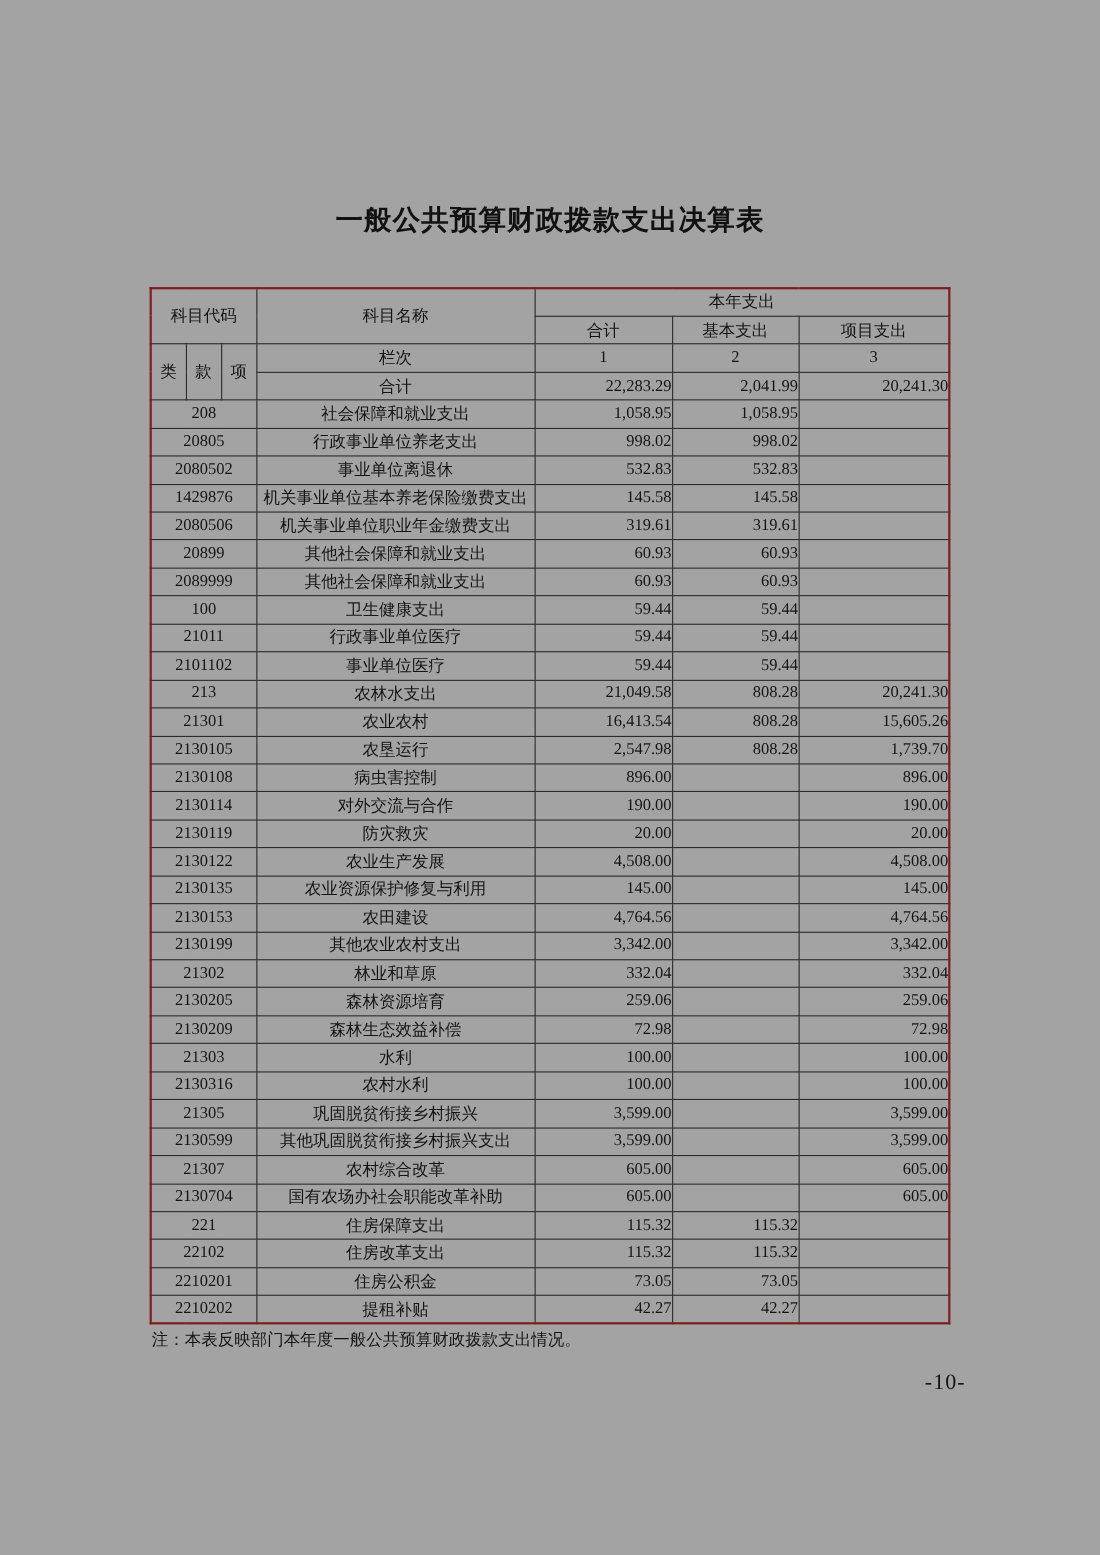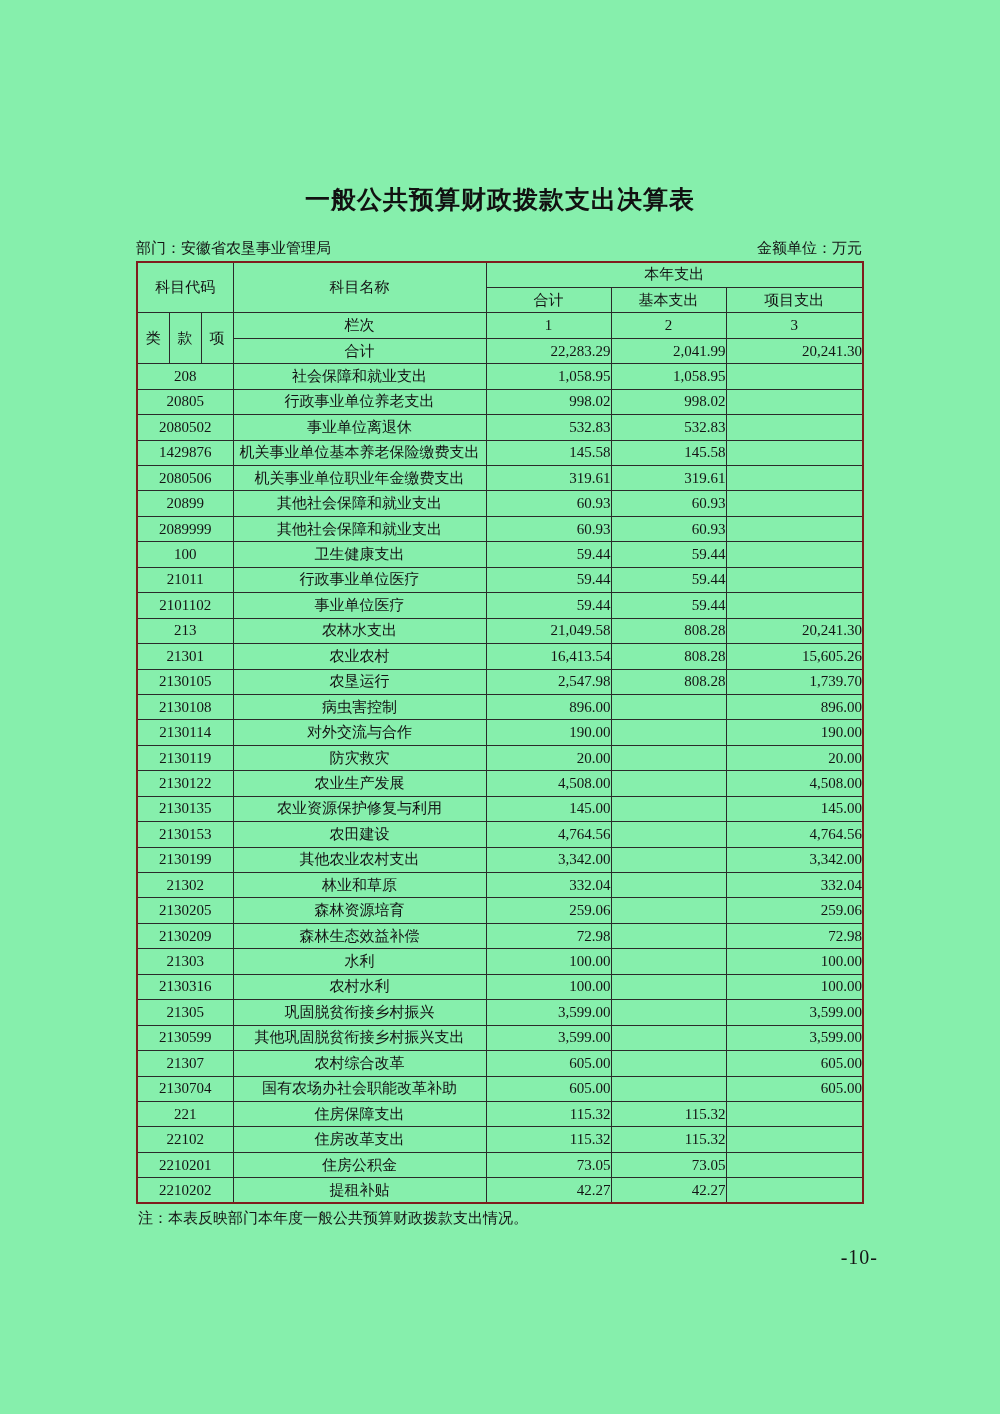--- a/index.html
+++ b/index.html
@@ -4,21 +4,21 @@
 <style>
   * { margin:0; padding:0; box-sizing:border-box; }
   html,body { background:#ffffff; }
   body {
     width:1000px; height:1414px;
     font-family:"Liberation Serif","DejaVu Serif",serif;
     color:#141414;
     position:relative;
     overflow:hidden;
   }
-  .page { position:absolute; inset:0; width:1000px; height:1414px; background:#86efac; }
+  .page { position:absolute; inset:0; width:1000px; height:1414px; background:#a3a3a3; }
 
   .doc-title {
     position:absolute; top:183px; left:0; width:1000px;
     text-align:center;
     font-family:"Liberation Sans","DejaVu Sans",sans-serif;
     font-weight:700; font-size:25px; letter-spacing:1px;
     color:#111;
   }
   .form-code {
     position:absolute; top:217px; left:136px; width:726px;
@@ -62,24 +62,20 @@
   }
 </style>
 </head>
 <body>
 
 <div class="page">
 
   <div class="doc-title">一般公共预算财政拨款支出决算表</div>
 
 
-  <div class="meta-row">
-    <span>部门：安徽省农垦事业管理局</span>
-    <span>金额单位：万元</span>
-  </div>
 
   <table class="budget">
     <colgroup>
       <col style="width:32px">
         <col style="width:32px">
         <col style="width:32px">
       <col style="width:253px">
       <col style="width:125px">
         <col style="width:115px">
         <col style="width:137px">

